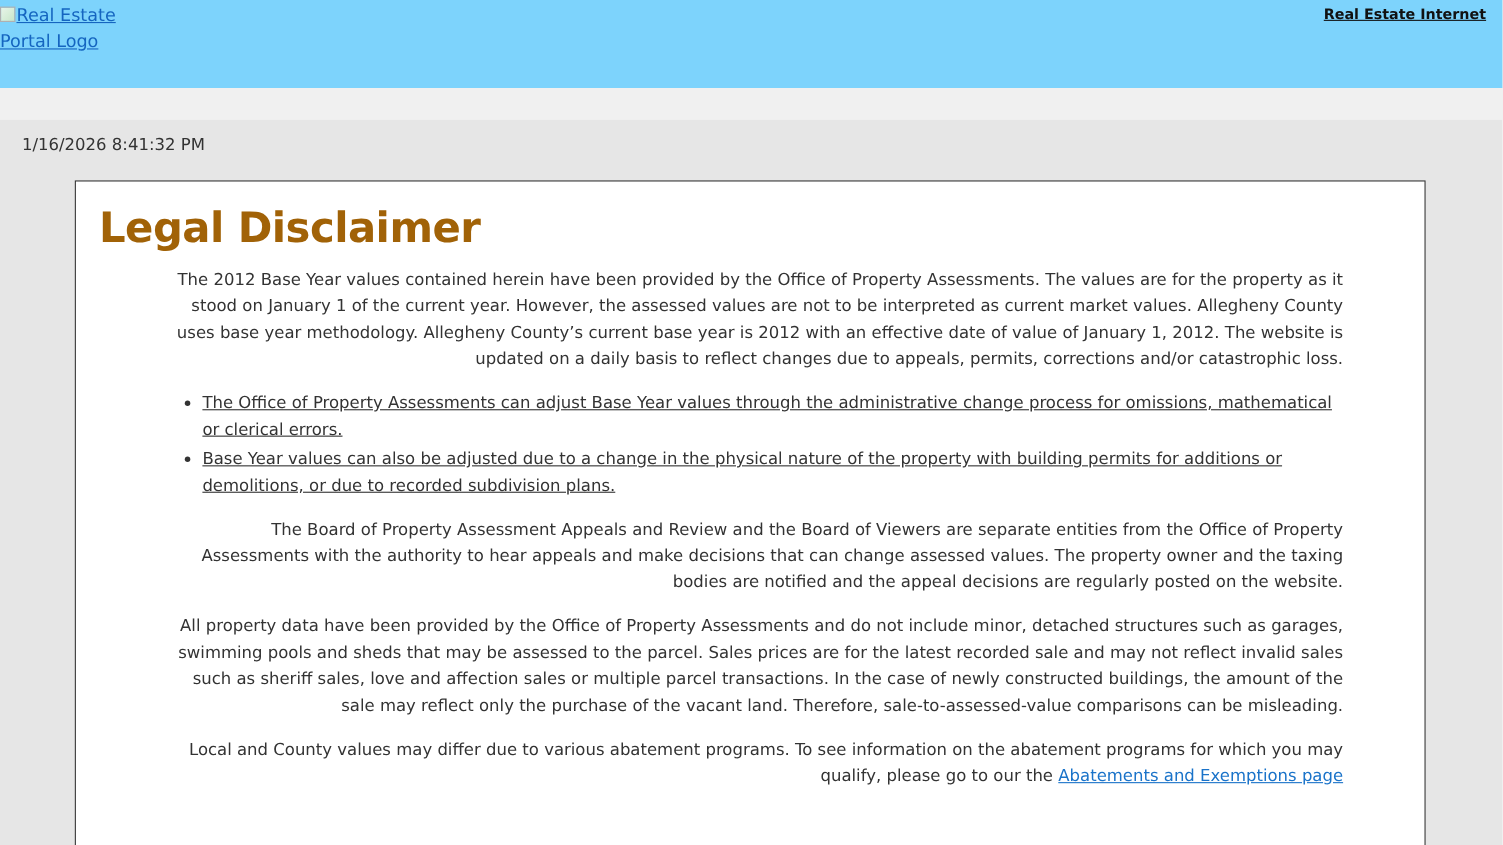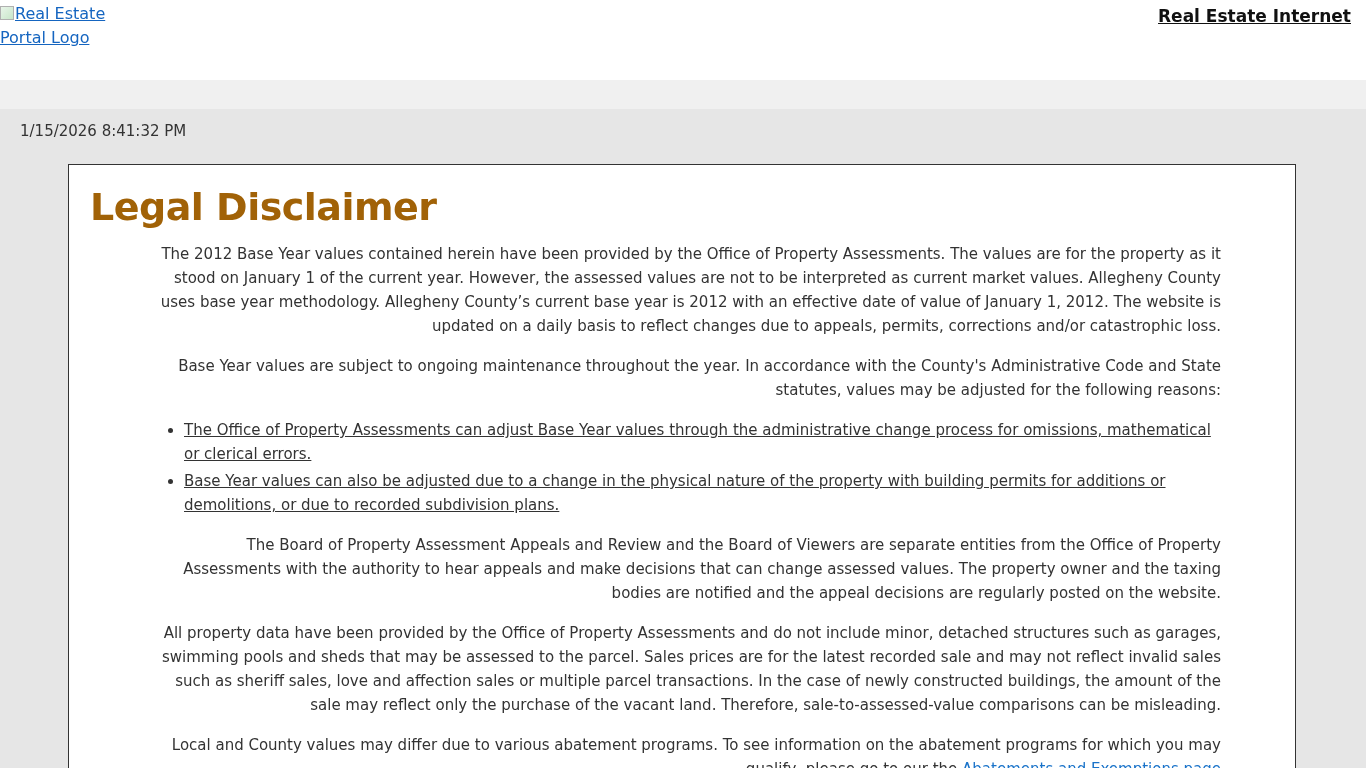--- a/index.html
+++ b/index.html
@@ -3,35 +3,35 @@
   <meta charset="utf-8">
   <style>
     html, body { margin: 0; padding: 0; }
     body {
       width: 1366px; height: 768px; overflow: hidden;
       background: #e6e6e6;
       font-family: "DejaVu Sans", sans-serif;
       color: #212121;
     }
     .header {
-      position: relative; height: 80px; background: #ffffff;
+      position: relative; height: 80px; background: #7dd3fc;
     }
     .logo-link {
       position: absolute; left: 0; top: 2px;
       font-size: 16px; line-height: 24px; color: #1565c0; text-decoration: underline;
       width: 150px;
     }
     .broken-img {
       display: inline-block; width: 14px; height: 14px; vertical-align: -1px;
       border: 1px solid #b0b0b0; background: linear-gradient(135deg,#e8f5e9,#c8e6c9);
       box-sizing: border-box; margin-right: 1px;
     }
     .site-link {
       position: absolute; right: 15px; top: 6px;
-      font-size: 17px; font-weight: bold; color: #111; 
+      font-size: 13px; font-weight: bold; color: #111; 
     }
     .subbar { height: 29px; background: #f0f0f0; }
     .timestamp {
       position: absolute; left: 20px; top: 122px;
       font-size: 15px; color: #333;
     }
     .card {
       position: absolute; left: 68px; top: 164px; width: 1228px; height: 640px;
       background: #ffffff; border: 1px solid #333; box-sizing: border-box;
     }
@@ -50,27 +50,26 @@
   </style>
 </head>
 <body>
 
 <div class="header">
   <a class="logo-link" href="#"><span class="broken-img"></span><span>Real Estate Portal Logo</span></a>
   <a class="site-link" href="#">Real Estate Internet</a>
 </div>
 <div class="subbar"></div>
 
-<div class="timestamp">1/15/2026 8:41:32 PM</div>
+<div class="timestamp">1/16/2026 8:41:32 PM</div>
 
 <div class="card">
   <h1>Legal Disclaimer</h1>
   <div class="content">
     <p>The 2012 Base Year values contained herein have been provided by the Office of Property Assessments. The values are for the property as it stood on January 1 of the current year. However, the assessed values are not to be interpreted as current market values. Allegheny County uses base year methodology. Allegheny County’s current base year is 2012 with an effective date of value of January 1, 2012. The website is updated on a daily basis to reflect changes due to appeals, permits, corrections and/or catastrophic loss.</p>
-    <p>Base Year values are subject to ongoing maintenance throughout the year. In accordance with the County's Administrative Code and State statutes, values may be adjusted for the following reasons:</p>
     <ul>
       <li>The Office of Property Assessments can adjust Base Year values through the administrative change process for omissions, mathematical or clerical errors.</li>
       <li>Base Year values can also be adjusted due to a change in the physical nature of the property with building permits for additions or demolitions, or due to recorded subdivision plans.</li>
     </ul>
     <p>The Board of Property Assessment Appeals and Review and the Board of Viewers are separate entities from the Office of Property Assessments with the authority to hear appeals and make decisions that can change assessed values. The property owner and the taxing bodies are notified and the appeal decisions are regularly posted on the website.</p>
     <p>All property data have been provided by the Office of Property Assessments and do not include minor, detached structures such as garages, swimming pools and sheds that may be assessed to the parcel. Sales prices are for the latest recorded sale and may not reflect invalid sales such as sheriff sales, love and affection sales or multiple parcel transactions. In the case of newly constructed buildings, the amount of the sale may reflect only the purchase of the vacant land. Therefore, sale-to-assessed-value comparisons can be misleading.</p>
     <p><span>Local and County values may differ due to various abatement programs. To see information on the abatement programs for which you may qualify, please go to our the</span> <a href="#">Abatements and Exemptions page</a></p>
   </div>
 </div>
 

